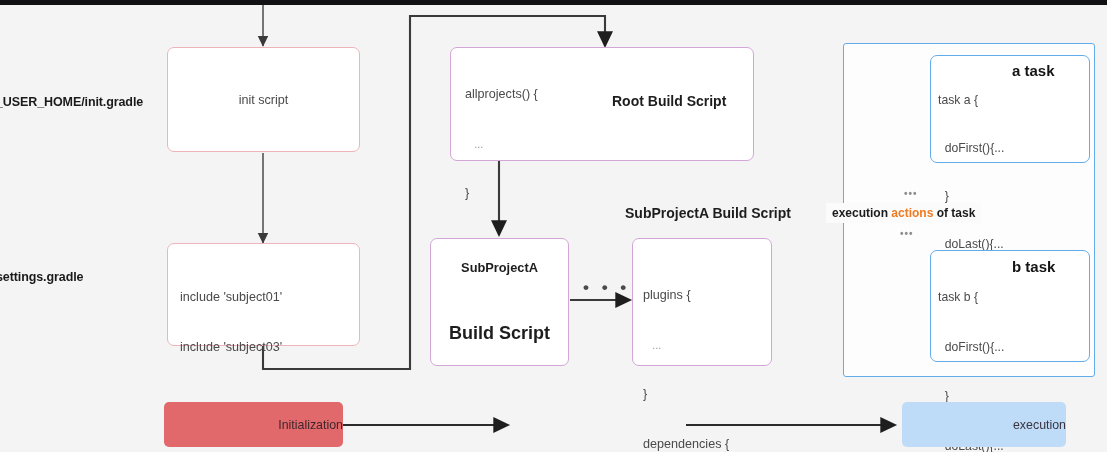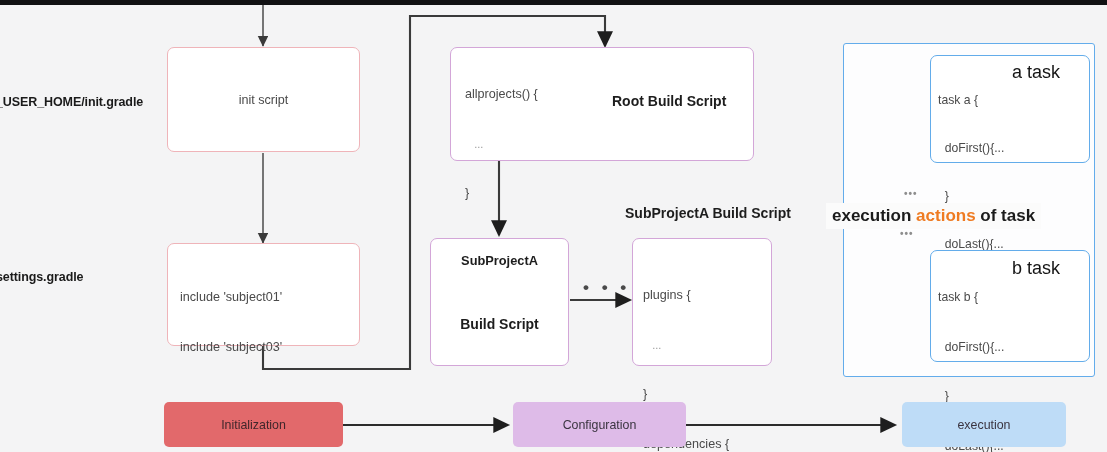--- a/index.html
+++ b/index.html
@@ -27,31 +27,31 @@
   .side-label{position:absolute;font-weight:bold;font-size:12.5px;color:#1a1a1a;
      letter-spacing:-0.1px;white-space:nowrap;}
 
   .centered{position:absolute;display:flex;align-items:center;justify-content:center;
      text-align:center;}
 
   .code{position:absolute;font-size:12.6px;color:#4a4a4a;line-height:16.5px;white-space:pre;}
   .code .dots{color:#9a9a9a;font-size:11px;}
 
   .boxtitle{position:absolute;font-weight:bold;font-size:14px;color:#1d1d1d;white-space:nowrap;}
-  .boxtitle-lg{position:absolute;font-weight:normal;font-size:18px;color:#151515;white-space:nowrap;}
+  .boxtitle-lg{position:absolute;font-weight:bold;font-size:15px;color:#151515;white-space:nowrap;}
 
   .dots3{position:absolute;color:#4a4a4a;font-size:17px;letter-spacing:4px;font-weight:bold;}
   .dots-sm{position:absolute;color:#8d8d8d;font-size:10px;letter-spacing:1px;font-weight:bold;}
 
   .exec-label{position:absolute;background:#fbfbfb;padding:3px 6px;font-weight:bold;
-     font-size:17px;color:#1b1b1b;white-space:nowrap;}
+     font-size:12px;color:#1b1b1b;white-space:nowrap;}
   .exec-label .accent{color:#ef7b22;}
 
   .phase{position:absolute;box-sizing:border-box;border-radius:5px;
-     display:flex;align-items:center;justify-content:center;
+     display:flex;align-items:center;justify-content:flex-end;
      font-size:12.4px;color:#3a3440;}
   .phase-init{color:#40262b;}
 </style>
 </head>
 <body>
 
 <div id="stage">
 
   <div class="topbar"></div>
 
@@ -100,23 +100,23 @@
     <div>allprojects() {</div>
     <div class="dots">   ...</div>
     <div>}</div>
     <div>subprojects(){</div>
     <div class="dots">   ...</div>
     <div>}</div>
   </div>
   <div class="boxtitle" style="left:612px;top:93px;">Root Build Script</div>
 
   <div class="box box-purple" style="left:430px;top:238px;width:139px;height:128px;"></div>
-  <div class="centered" style="left:430px;top:228px;width:139px;height:128px;flex-direction:column;gap:48px;">
+  <div class="centered" style="left:430px;top:238px;width:139px;height:128px;flex-direction:column;gap:48px;">
     <div class="" style="font-weight:bold;font-size:12.8px;color:#1d1d1d;">SubProjectA</div>
-    <div style="font-weight:bold;font-size:14px;color:#1d1d1d;text-align:center;">Build Script</div>
+    <div style="font-weight:bold;font-size:18px;color:#1d1d1d;text-align:center;">Build Script</div>
   </div>
 
   <div class="dots3" style="left:583px;top:278px;">• • •</div>
 
   <div class="boxtitle" style="left:625px;top:205px;">SubProjectA Build Script</div>
   <div class="box box-purple" style="left:632px;top:238px;width:140px;height:128px;"></div>
   <div class="code" style="left:643px;top:254px;">
     <div>plugins {</div>
     <div class="dots">   ...</div>
     <div>}</div>
@@ -150,20 +150,17 @@
     <div>  }</div>
     <div>  doLast(){...</div>
     
     
   </div>
   <div class="boxtitle-lg" style="left:1012px;top:258px;">b task</div>
 
   <div class="phase phase-init" style="left:164px;top:402px;width:179px;height:45px;background:#e2696b;">
     <span>Initialization</span>
   </div>
-  <div class="phase" style="left:513px;top:402px;width:173px;height:45px;background:#debbe8;">
-    <span>Configuration</span>
-  </div>
   <div class="phase" style="left:902px;top:402px;width:164px;height:45px;background:#bedcf7;">
     <span>execution</span>
   </div>
 
 </div>
 
 </body></html>

